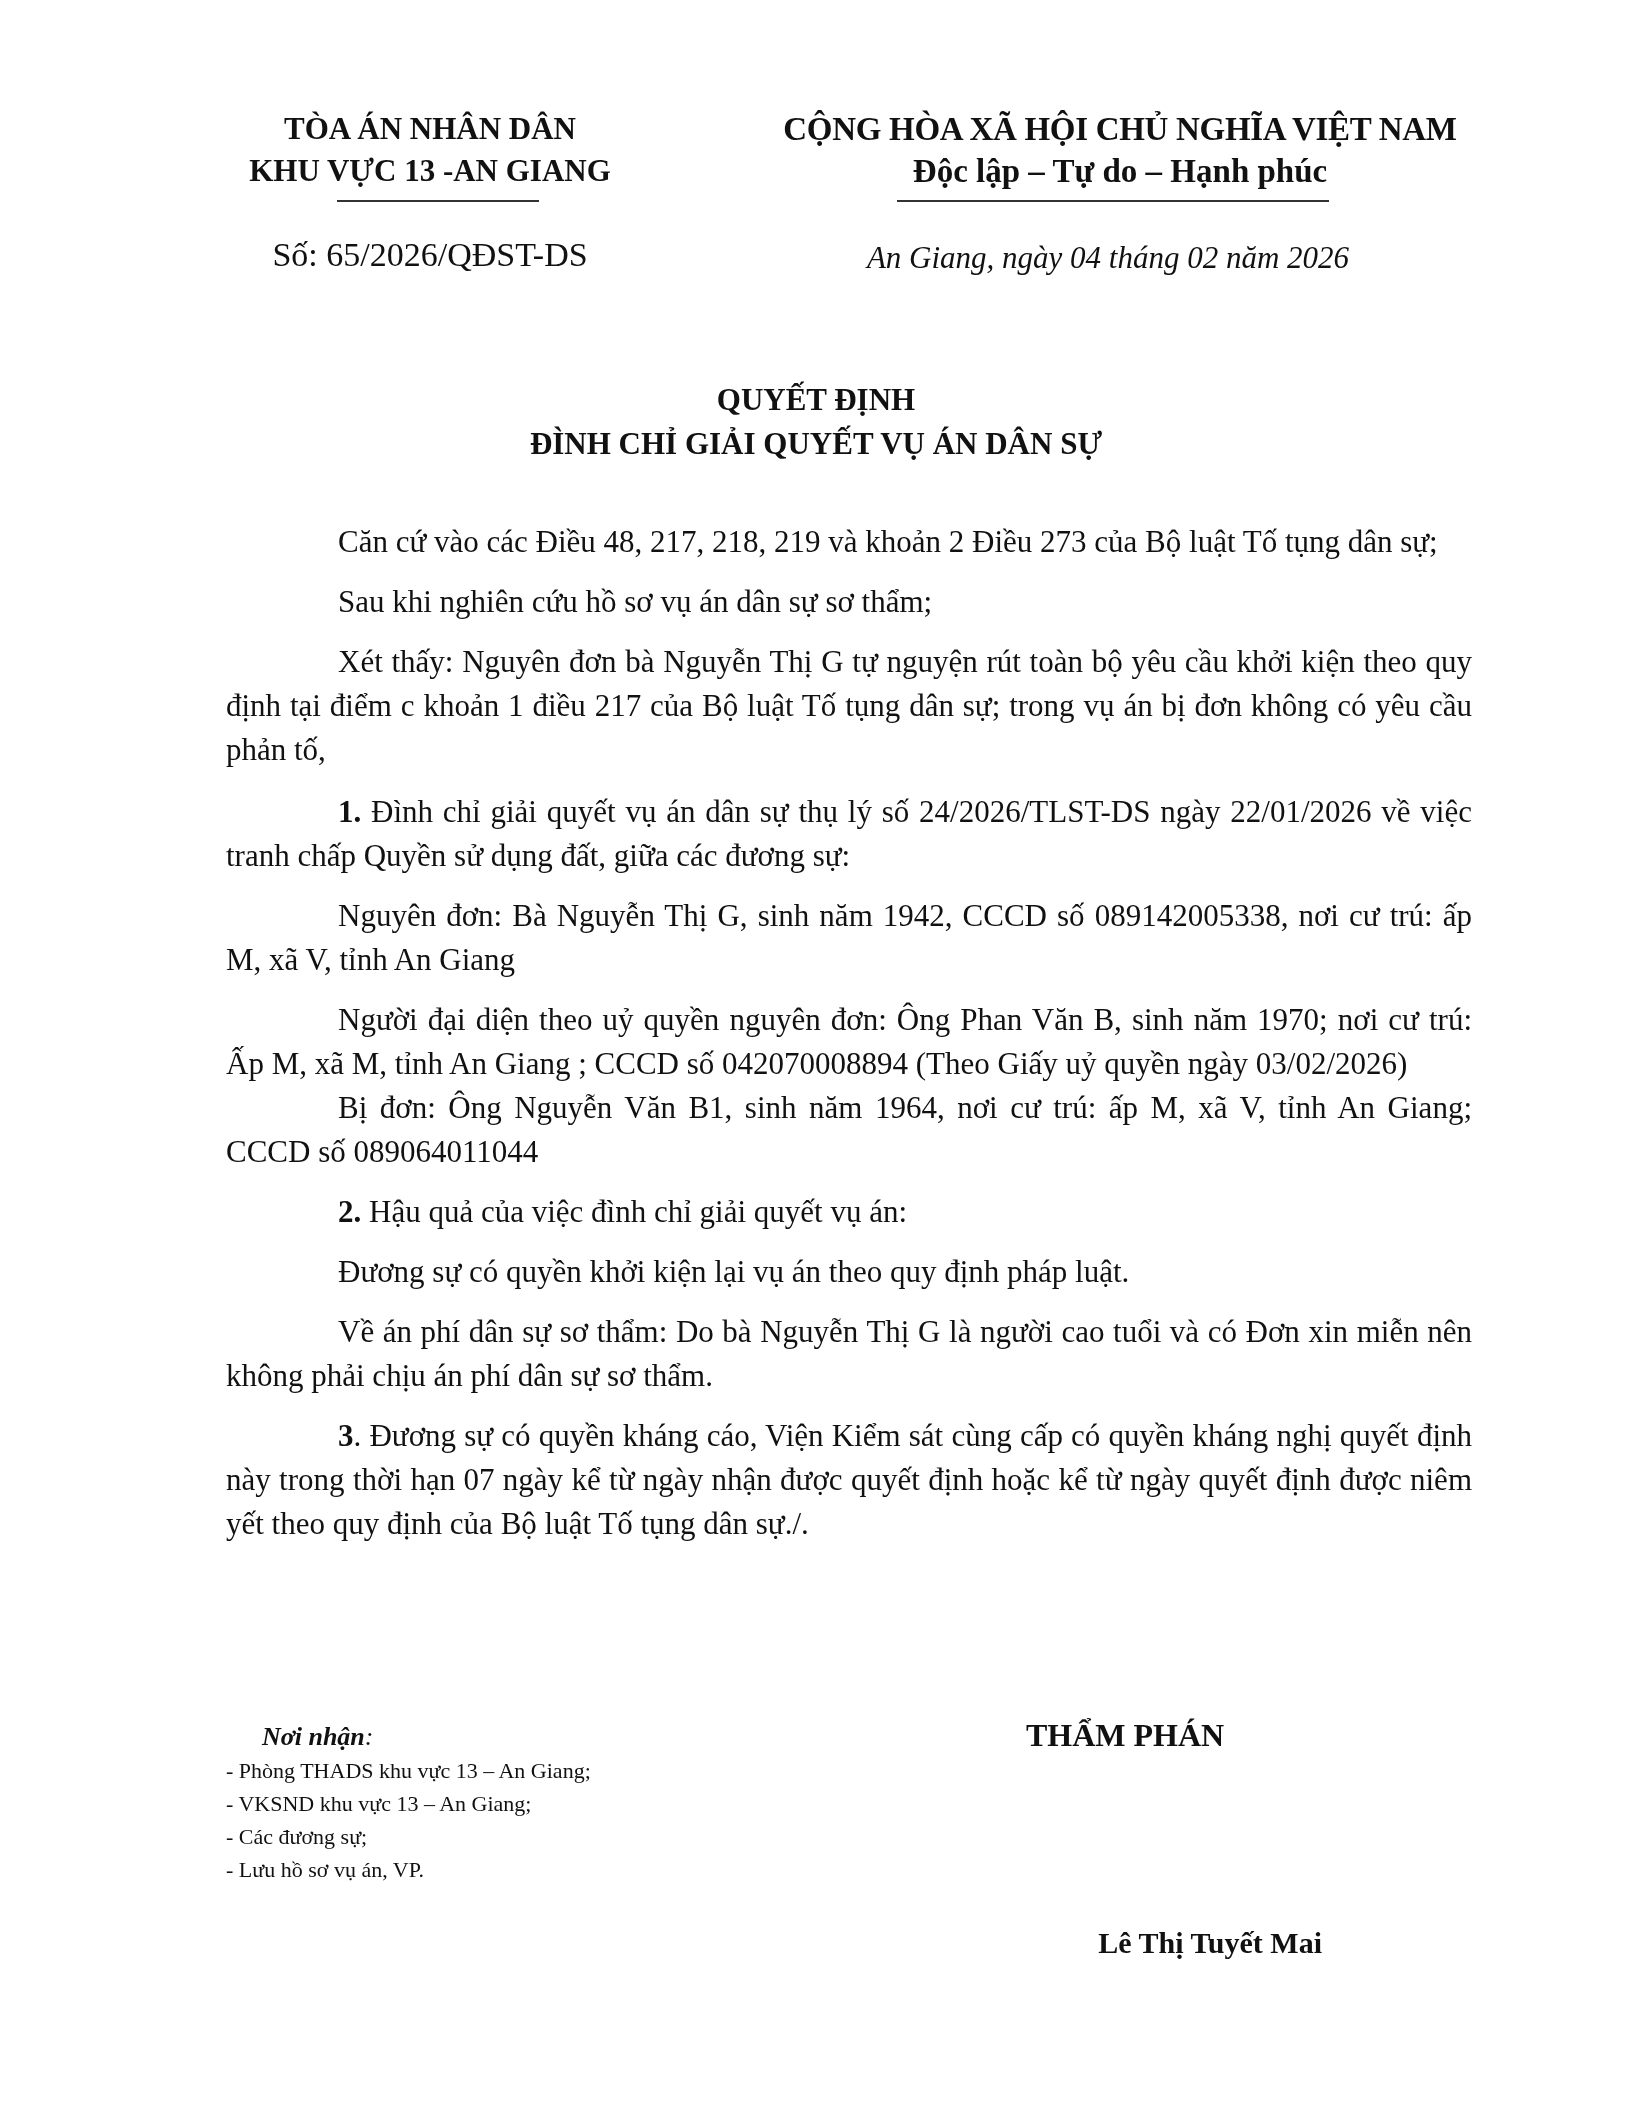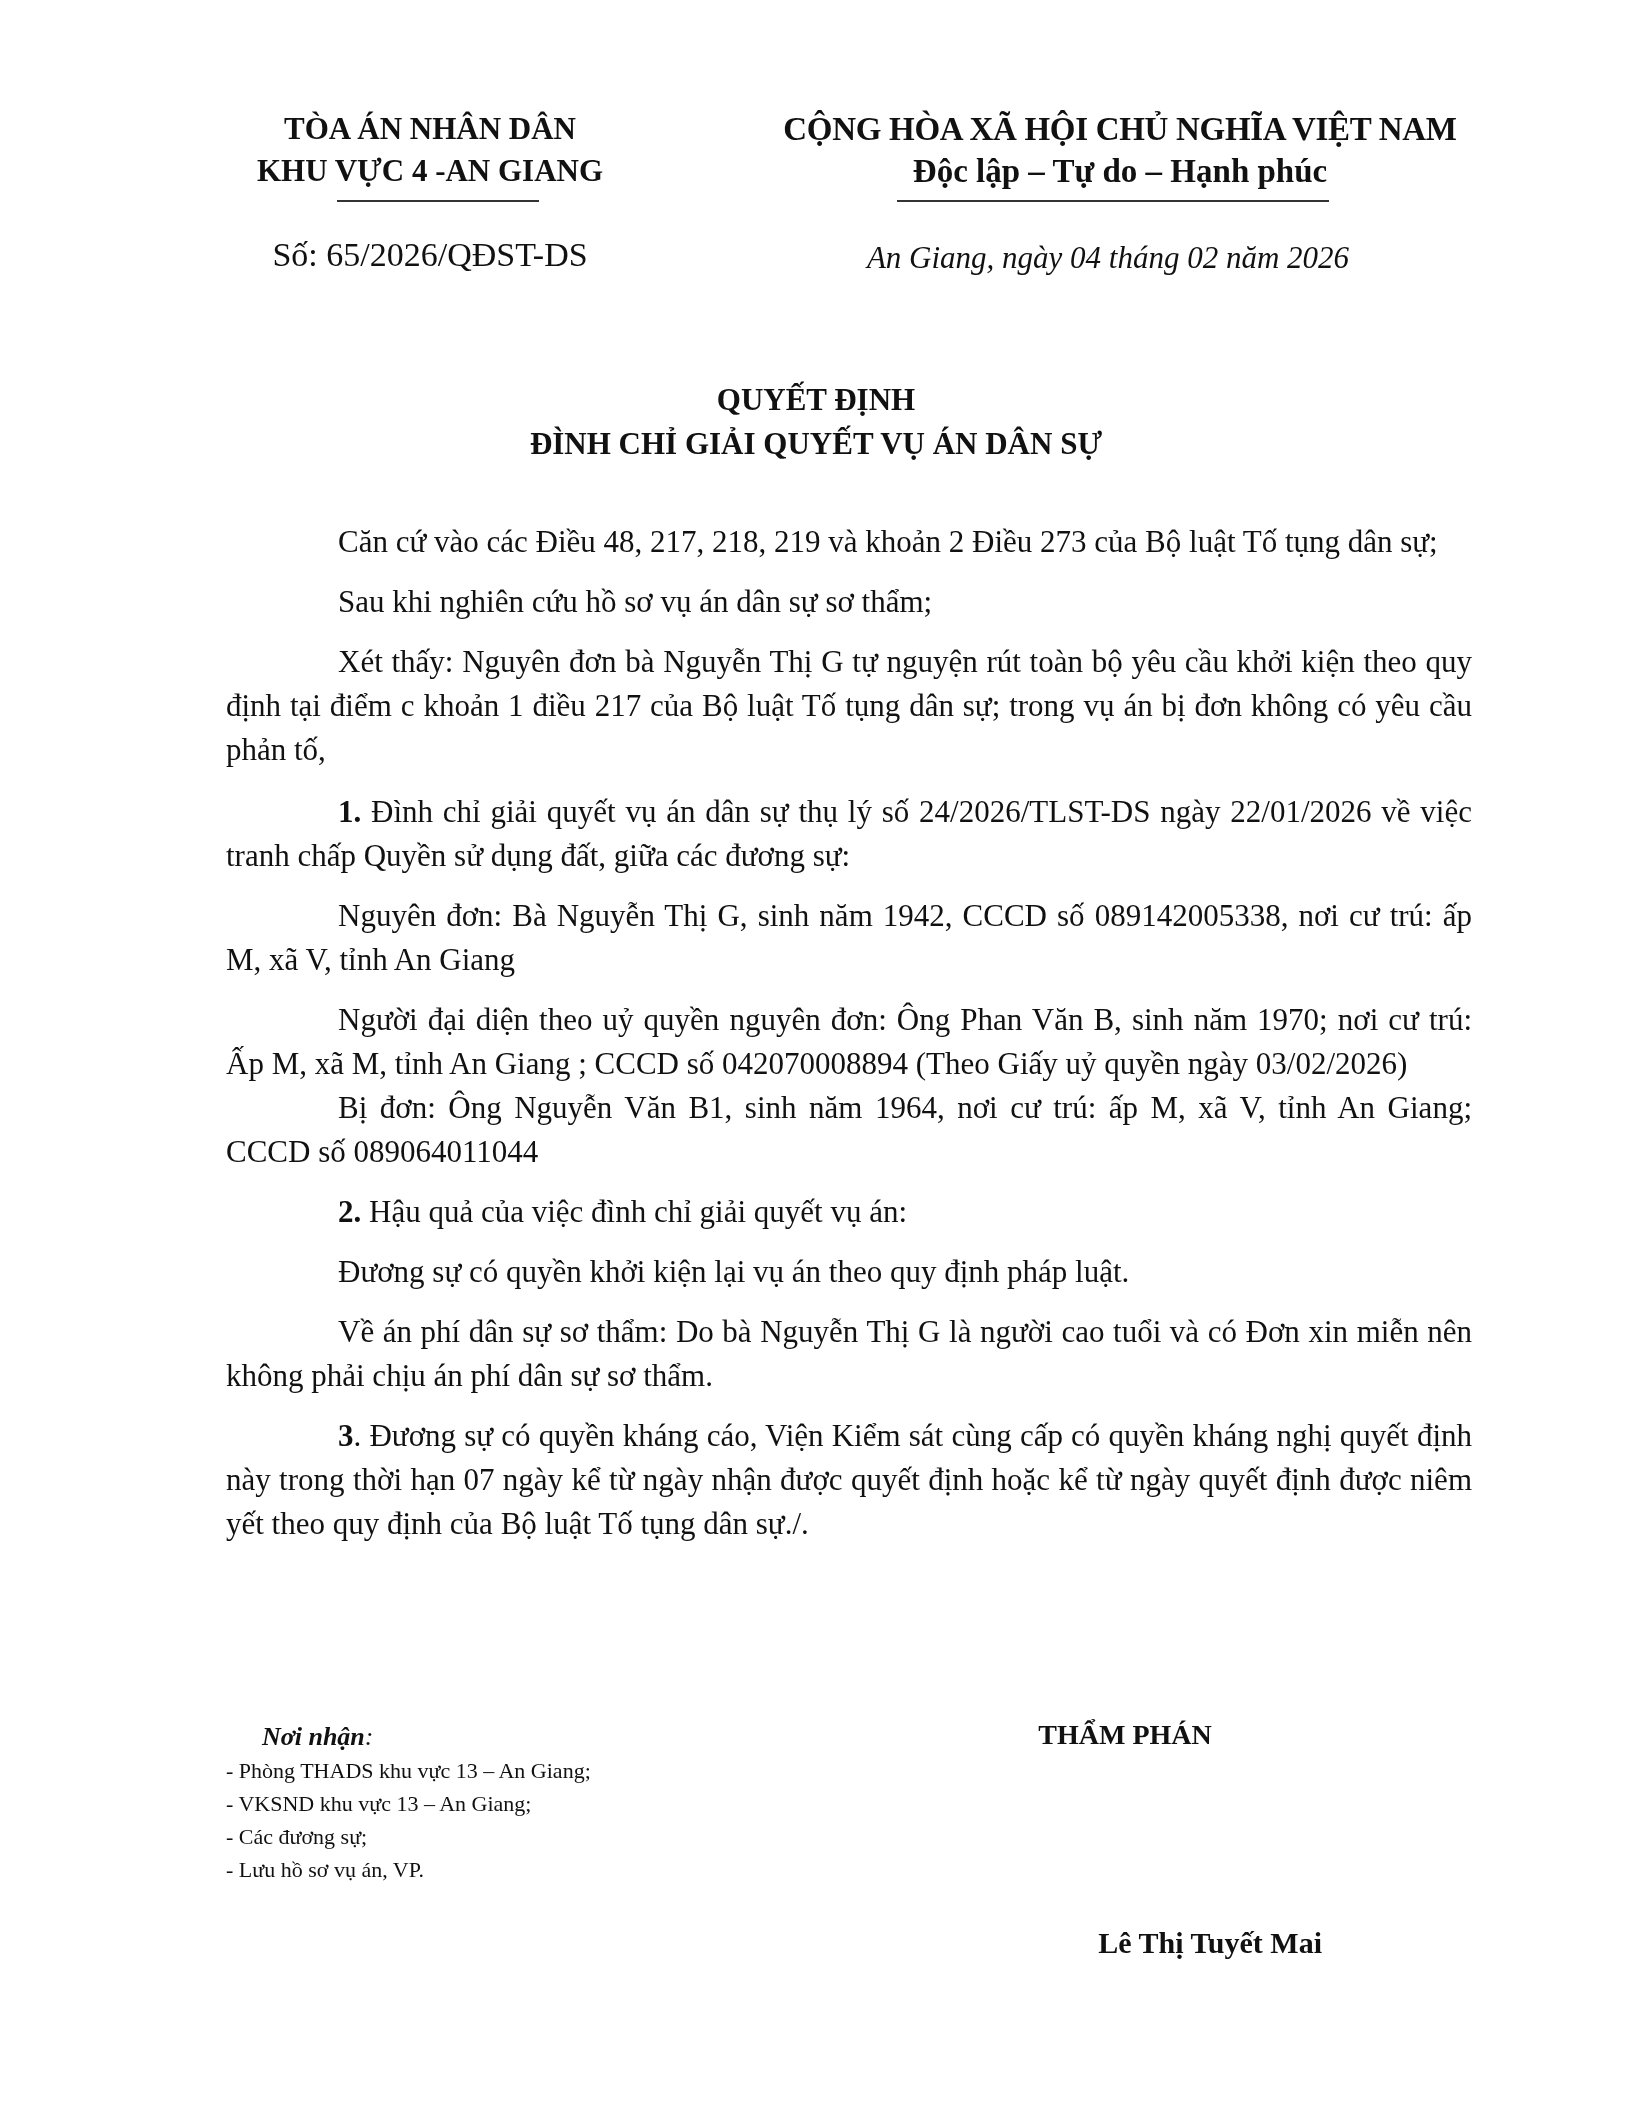--- a/index.html
+++ b/index.html
@@ -127,40 +127,40 @@
     .recipients .rec-title .colon { font-weight: normal; }
     .recipients .rec-item { white-space: nowrap; }
 
     
     .signature {
       left: 960px; top: 1715px; width: 380px;
       text-align: center;
     }
     .signature .sig-title {
       font-weight: bold;
-      font-size: 28px;
+      font-size: 32px;
       line-height: 40px;
       position: relative; left: -25px;
     }
     .signature .sig-name {
       font-weight: bold;
       font-size: 30px;
       line-height: 40px;
       margin-top: 168px;
       position: relative; left: -18px; text-align: right;
     }
   </style>
 </head>
 <body>
 
 <div class="page">
 
   <div class="abs hdr-left">
     <div class="court-line">TÒA ÁN NHÂN DÂN</div>
-    <div class="court-line">KHU VỰC 4 -AN GIANG</div>
+    <div class="court-line">KHU VỰC 13 -AN GIANG</div>
     <div class="underline-left"></div>
     <div class="doc-number">Số: 65/2026/QĐST-DS</div>
   </div>
 
   <div class="abs hdr-right">
     <div class="republic">CỘNG HÒA XÃ HỘI CHỦ NGHĨA VIỆT NAM</div>
     <div class="motto">Độc lập – Tự do – Hạnh phúc</div>
     <div class="underline-right"></div>
     <div class="place-date">An Giang, ngày 04 tháng 02 năm 2026</div>
   </div>

